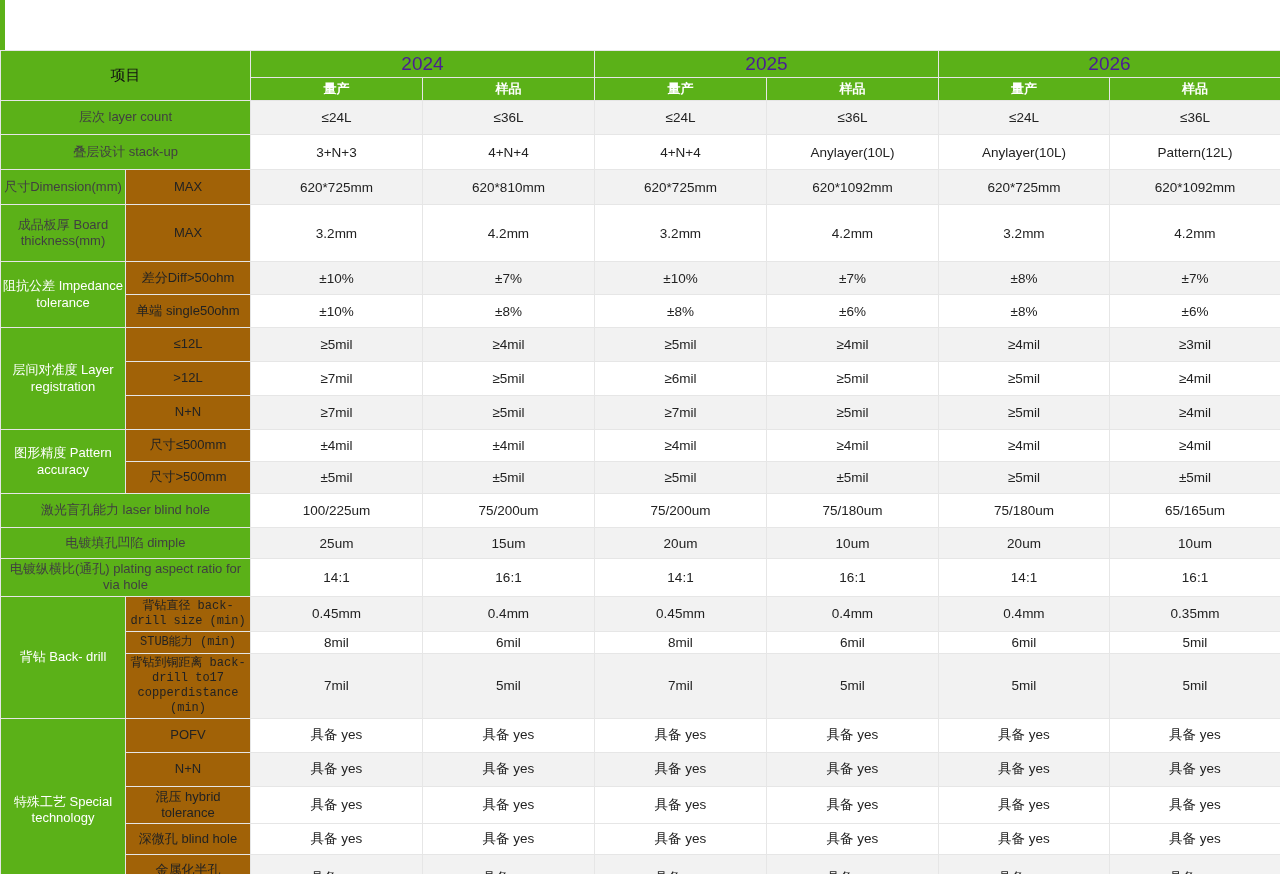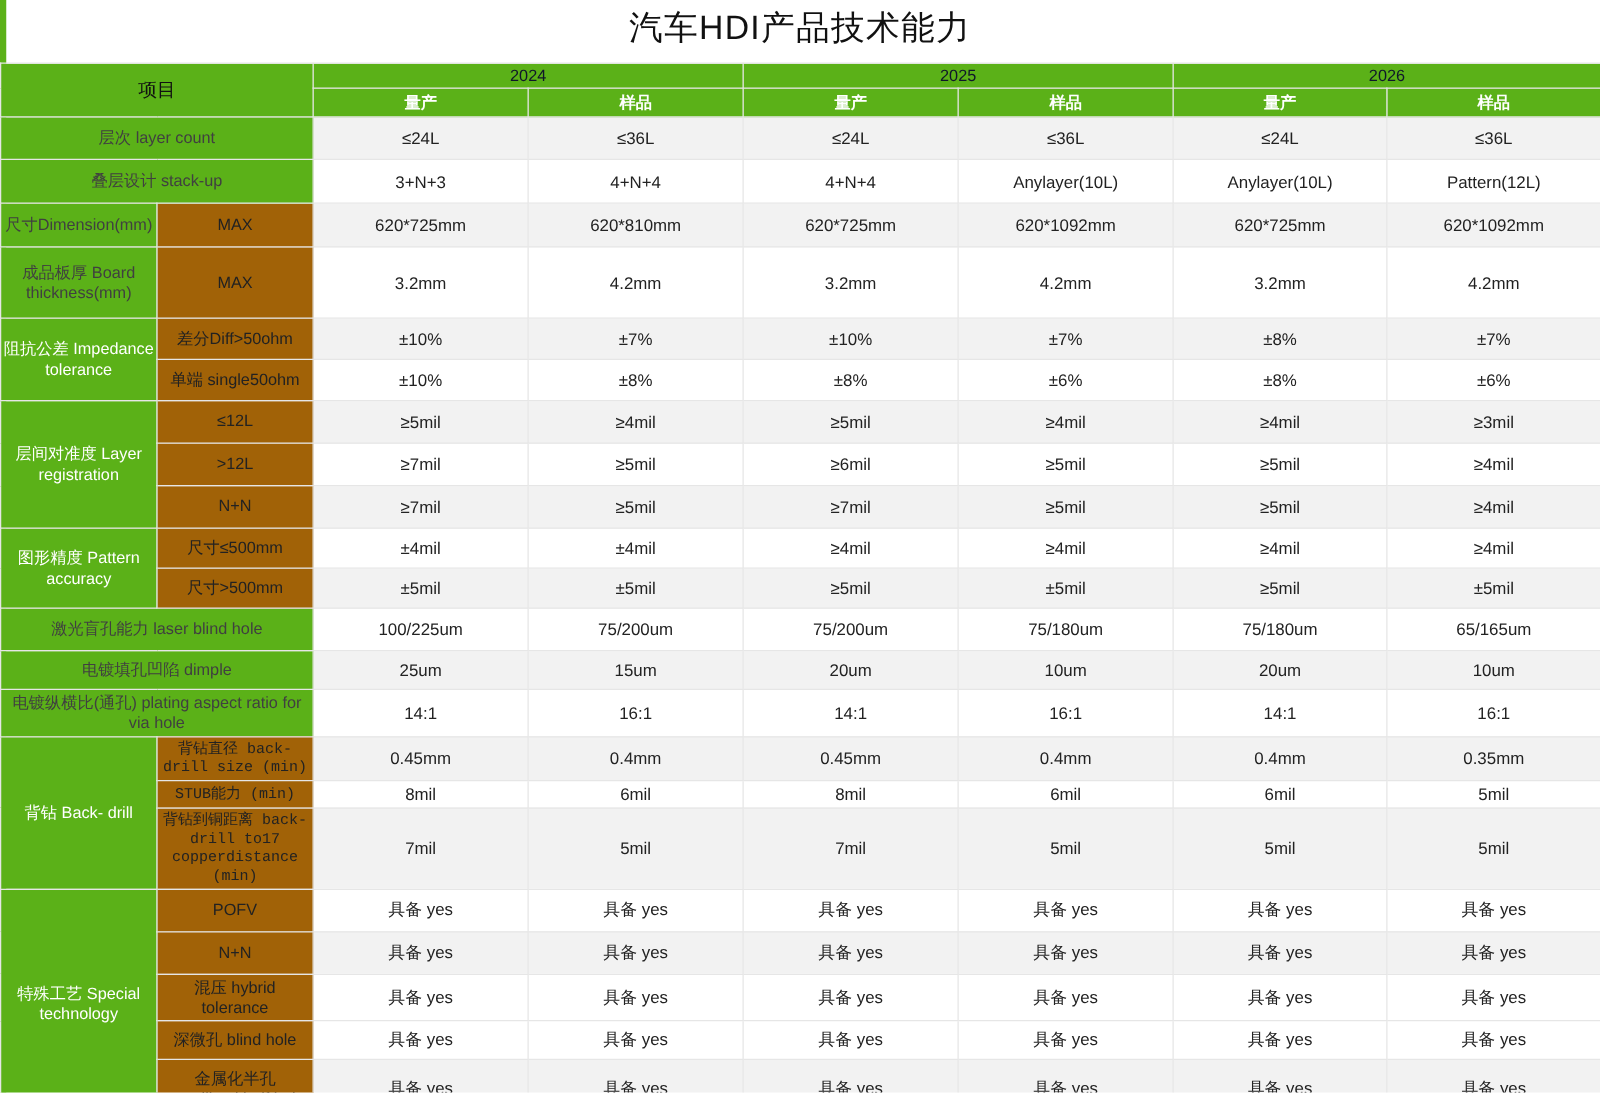--- a/index.html
+++ b/index.html
@@ -58,22 +58,22 @@
     box-sizing: border-box;
   }
   
   .hdr-item {
     background: #5bb118;
     color: #111111;
     font-size: 15px;
   }
   .hdr-year {
     background: #5bb118;
-    color: #0f172a;
-    font-size: 13px;
+    color: #4c1d95;
+    font-size: 19px;
     margin-top: 48px;
   }
   .hdr-sub {
     background: #5bb118;
     color: #ffffff;
     font-size: 13px;
     font-weight: bold;
   }
   
   .lbl {
@@ -98,21 +98,20 @@
   .d-gray { background: #f2f2f2; }
   .d-white { background: #ffffff; }
   .small { font-size: 12px; font-family: Liberation Mono, monospace; }
 </style>
 </head>
 <body>
 
 <div class="page">
   <div class="left-stripe"></div>
 
-  <div class="title">汽车HDI产品技术能力</div>
 
   <table>
     <colgroup>
       <col style="width:125px">
       <col style="width:125px">
       <col style="width:172px">
       <col style="width:172px">
       <col style="width:172px">
       <col style="width:172px">
       <col style="width:171px">

